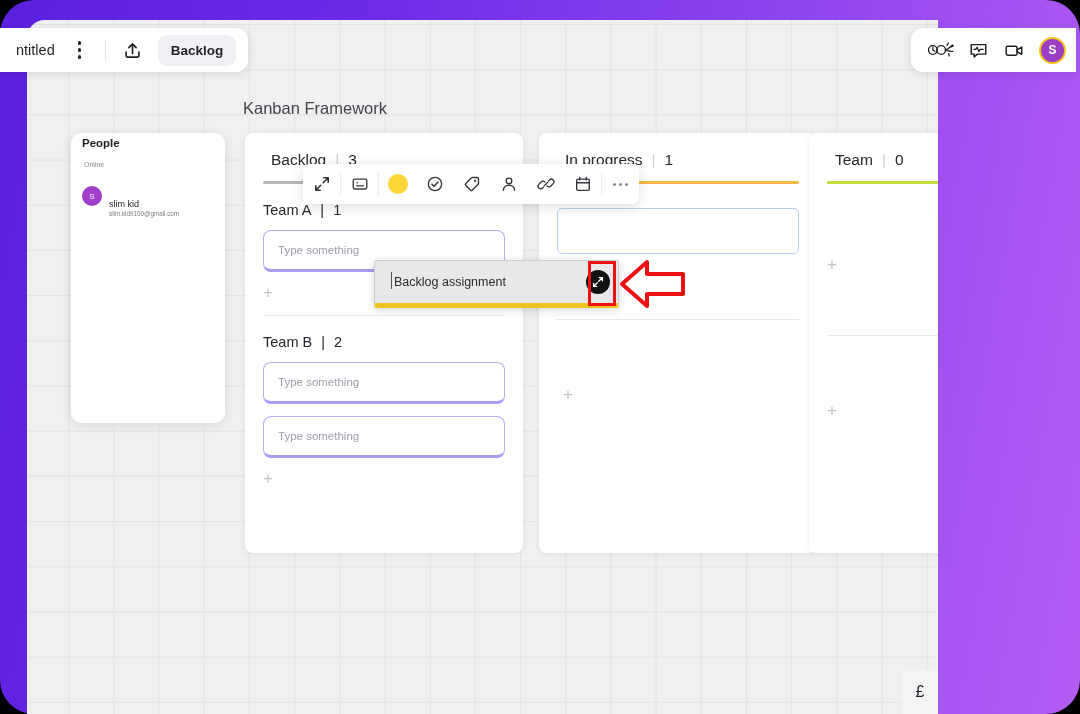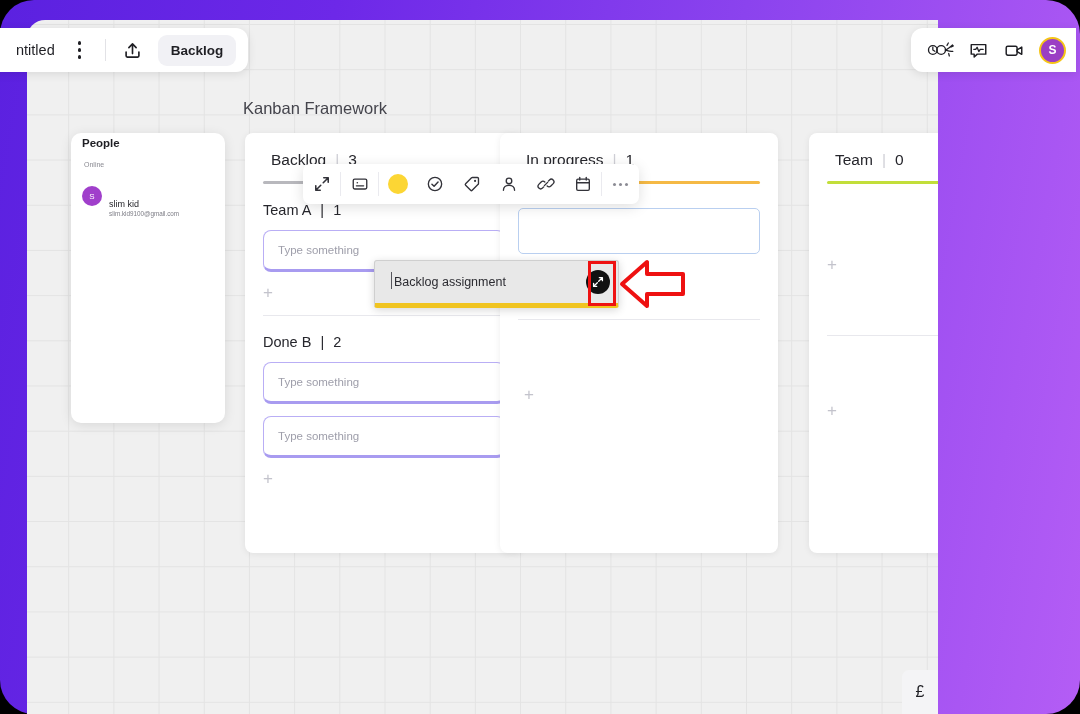--- a/index.html
+++ b/index.html
@@ -124,21 +124,21 @@
   .p-mail { font-size: 6.3px; color: #7c7c85; line-height: 1.3; }
   
   .col {
     position: absolute; top: 113px;
     background: #fff;
     border-radius: 8px;
     box-shadow: 0 1px 7px rgba(0,0,0,.07);
     z-index: 10;
   }
   #col-backlog  { left: 218px; width: 278px; height: 420px; }
-  #col-progress { left: 473px; width: 278px; height: 420px; text-align: right; }
+  #col-progress { left: 512px; width: 278px; height: 420px; text-align: right; }
   #col-done     { left: 782px; width: 280px; height: 420px; }
   .col-head { padding: 18px 18px 0 18px; }
   .col-head .ttl { font-size: 15.5px; color: #26262c; display: flex; align-items: baseline; gap: 9px; margin-left: 8px; }
   .col-head .sep { color: #cfcfd6; font-weight: 300; }
   .col-head .cnt { color: #26262c; }
   .col-rule { height: 2.6px; border-radius: 2px; margin: 12px 18px 0 18px; }
   .sect { padding: 0 18px; margin-top: 16px; }
   .sect-h { font-size: 14.5px; color: #26262c; display: flex; align-items: baseline; gap: 9px; margin: 18px 0 12px 0; }
   .card-ph {
     height: 42px;
@@ -269,21 +269,21 @@
           <span class="cnt">1</span>
         </div>
         <div class="card-ph">Type something</div>
         <div class="plus">+</div>
       </div>
 
       <div class="divider"></div>
 
       <div class="sect">
         <div class="sect-h">
-          <span>Done B</span>
+          <span>Team B</span>
           <span class="sep">|</span>
           <span class="cnt">2</span>
         </div>
         <div class="card-ph">Type something</div>
         <div class="card-ph">Type something</div>
         <div class="plus">+</div>
       </div>
     </div>
 
     <div class="col" id="col-progress">

